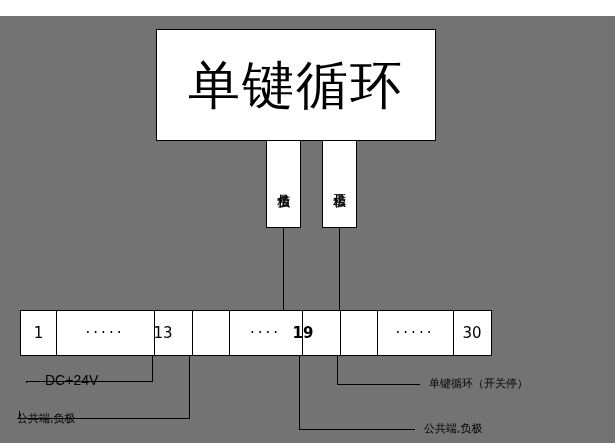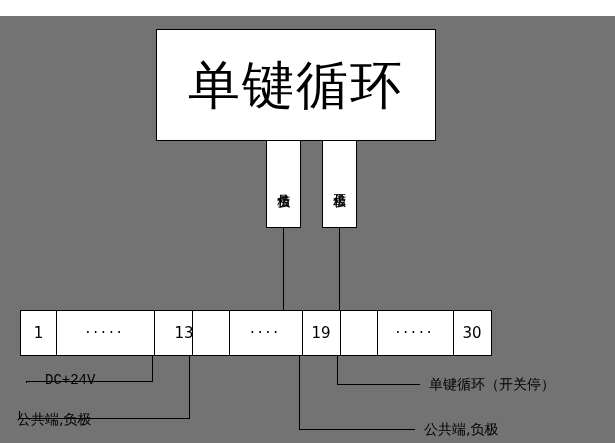--- a/index.html
+++ b/index.html
@@ -112,26 +112,26 @@
   }
   .hline {
     position: absolute;
     height: 1px;
     background: #000000;
   }
 
   .lbl {
     position: absolute;
     font-family: "DejaVu Sans", sans-serif;
-    font-size: 14px;
+    font-size: 11px;
     color: #000000;
     white-space: nowrap;
   }
   .lbl-latin {
-    font-family: Liberation Mono, monospace;
+    font-family: Liberation Sans, sans-serif;
     font-size: 14px;
   }
 </style>
 </head>
 <body>
 
 <div id="canvas">
 
   <div class="box" id="title-box">
     <span id="title-text">单键循环</span>
@@ -154,23 +154,23 @@
     <div class="cell-div" style="left:133px;"></div>
     <div class="cell-div" style="left:171px;"></div>
     <div class="cell-div" style="left:208px;"></div>
     <div class="cell-div" style="left:281px;"></div>
     <div class="cell-div" style="left:319px;"></div>
     <div class="cell-div" style="left:356px;"></div>
     <div class="cell-div" style="left:432px;"></div>
 
     <div class="cell" style="left:0px;   width:35px;">1</div>
     <div class="cell dots" style="left:35px;  width:98px;">·····</div>
-    <div class="cell" style="left:144px; width:38px;">13</div>
+    <div class="cell" style="left:123px; width:38px;">13</div>
     <div class="cell dots" style="left:208px; width:73px;">····</div>
-    <div class="cell" style="left:281px; width:38px;">19</div>
+    <div class="cell" style="left:263px; width:38px;font-weight:bold;">19</div>
     <div class="cell dots" style="left:356px; width:76px;">·····</div>
     <div class="cell" style="left:432px; width:38px;">30</div>
   </div>
 
   <div class="vline" style="left:152px; top:340px; height:25px;"></div>
   <div class="hline" style="left:26px; top:365px; width:127px;"></div>
   <div class="vline" style="left:26px; top:365px; height:2px;"></div>
 
   <div class="vline" style="left:189px; top:340px; height:62px;"></div>
   <div class="hline" style="left:19px; top:402px; width:171px;"></div>

